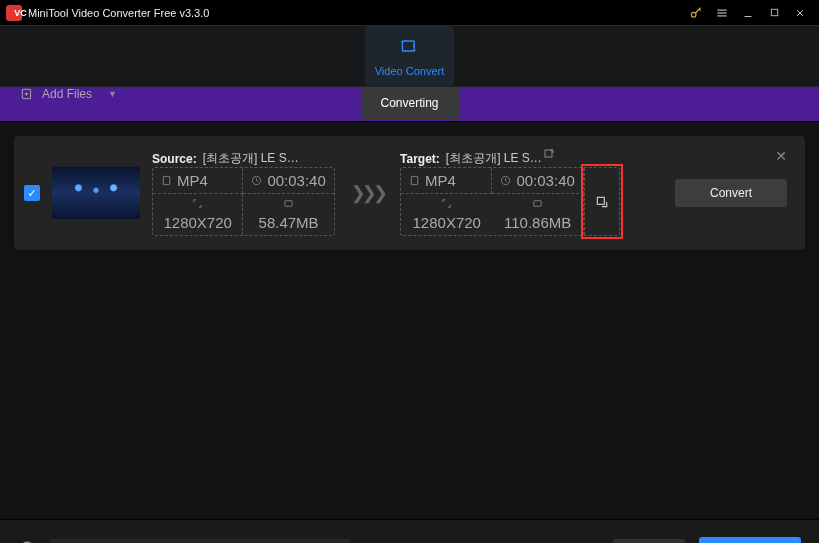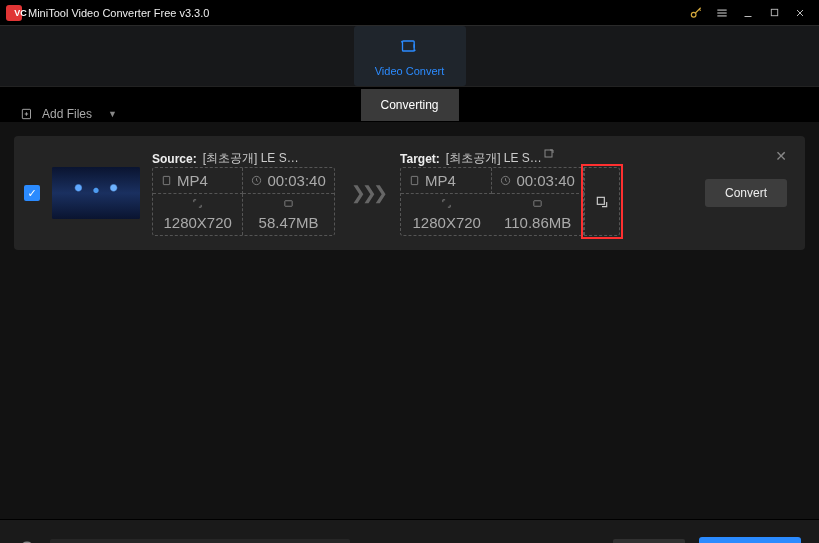--- a/index.html
+++ b/index.html
@@ -41,44 +41,44 @@
 
   
   .nav {
     height: 60px;
     background: #17181a;
     display: flex;
     justify-content: center;
     gap: 36px;
   }
   .nav-item {
-    width: 112px;
+    width: 89px;
     display: flex;
     flex-direction: column;
     align-items: center;
     justify-content: center;
     gap: 6px;
     cursor: pointer;
     border-radius: 3px;
   }
   .nav-item.active {
     background: #1f252c;
   }
   .nav-label { font-size: 11px; color: #ddd; }
   .nav-item.active .nav-label { color: #2b8bff; }
   .nav-ico svg { width: 24px; height: 20px; }
   .nav-ico { color: #ddd; }
   .nav-item.active .nav-ico { color: #2b8bff; }
 
   
   .subbar {
     height: 36px;
-    background: #000000;
-    display: flex;
-    align-items: flex-end;
+    background: #4c1d95;
+    display: flex;
+    align-items: flex-start;
     padding: 0 20px;
     border-top: 1px solid #222;
     border-bottom: 1px solid #000;
   }
   .add-files {
     display: flex; align-items: center; gap: 8px;
     color: #aaa; font-size: 12px;
   }
   .add-files .chev { margin-left: 8px; color: #888; font-size: 9px; }
   .tabs {
@@ -189,21 +189,21 @@
   .edit-top svg { width: 12px; height: 12px; color: #888; }
   .close-item {
     position: absolute;
     top: 12px; right: 18px;
     color: #888; font-size: 14px;
     cursor: pointer;
   }
   .convert-btn {
     background: #3d3d3d;
     color: #eee;
-    padding: 7px 20px;
+    padding: 7px 35px;
     border-radius: 3px;
     font-size: 12px;
     margin-left: auto;
     cursor: pointer;
     text-align: center;
   }
 
   
   .footer {
     height: 62px;

